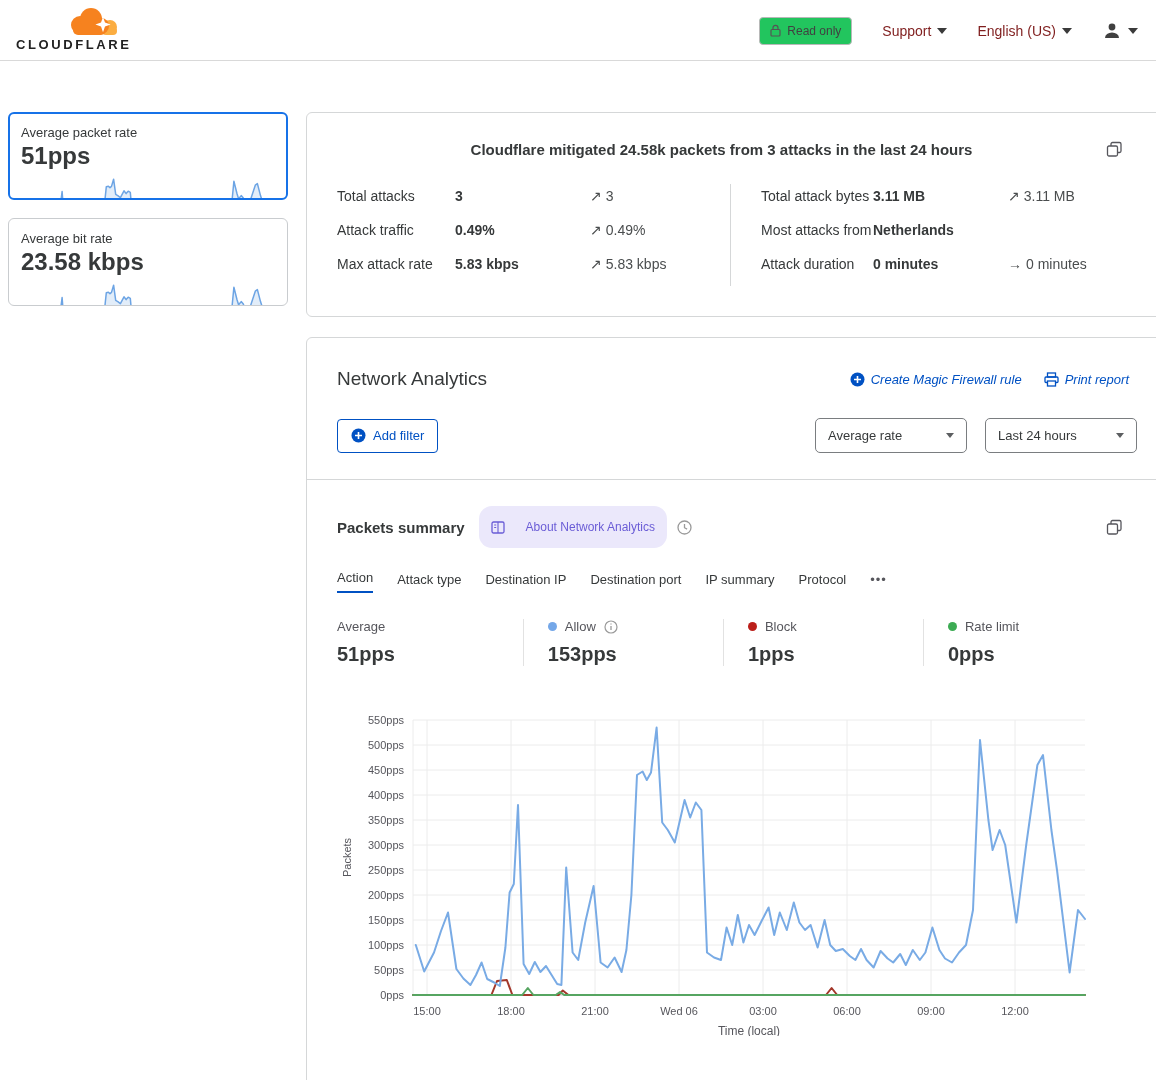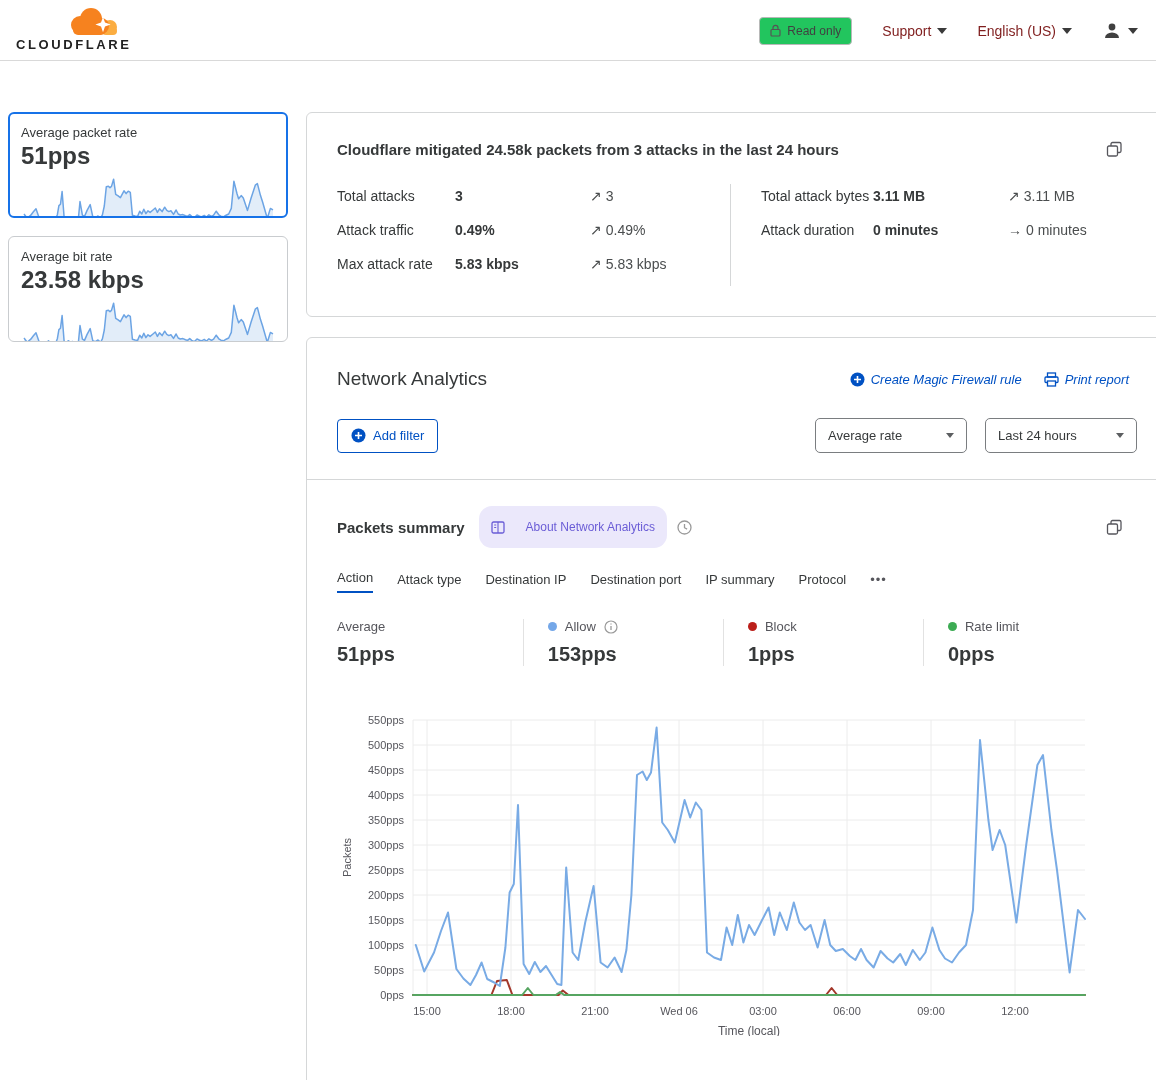--- a/index.html
+++ b/index.html
@@ -18,31 +18,31 @@
     border:1px solid #b8b8b8; border-radius:4px; padding:6px 10px; font-size:12px; color:#414141; }
   .menu-item { display:flex; align-items:center; gap:6px; font-size:14px; color:#7f1d1d; cursor:pointer; }
   .caret { width:0; height:0; border-left:5px solid transparent; border-right:5px solid transparent;
     border-top:6px solid #3a3a3a; display:inline-block; }
 
   
   .sidebar { position:absolute; left:8px; top:112px; width:280px; }
   .main-col { position:absolute; left:306px; top:112px; width:862px; }
 
   
-  .metric-card { background:#fff; border:1px solid #c9cccf; border-radius:6px; height:106px;
+  .metric-card { background:#fff; border:1px solid #c9cccf; border-radius:6px; height:88px;
     margin-bottom:18px; padding:12px 12px 0 12px; overflow:hidden; cursor:pointer; }
   .metric-card.selected { border:2px solid #1672e8; padding:11px 11px 0 11px; }
   .metric-label { font-size:13px; color:#36393a; }
   .metric-value { font-size:24px; font-weight:bold; color:#36393a; margin-top:2px; }
   .sparkline { display:block; margin-top:2px; }
 
   
   .panel { background:#fff; border:1px solid #d5d7d8; border-radius:6px; }
   .panel-summary { padding:28px 44px 30px 30px; }
-  .summary-head { display:flex; align-items:flex-start; }
+  .summary-head { display:flex; align-items:flex-start;text-align:center; }
   .summary-title { font-size:15px; font-weight:bold; color:#36393a; flex:1; }
   .icon-btn { cursor:pointer; flex:none; }
 
   .stats-grid { display:flex; margin-top:26px; }
   .stats-col { width:50%; }
   .stats-col.right { border-left:1px solid #d5d7d8; padding-left:30px; }
   .stat-row { display:flex; font-size:14px; line-height:24px; margin-bottom:10px; }
   .stat-label { width:118px; flex:none; }
   .stats-col.right .stat-label { width:112px; }
   .stat-value { width:135px; flex:none; font-weight:bold; }
@@ -181,20 +181,25 @@
           <span class="stat-label">Max attack rate</span>
           <span class="stat-value">5.83 kbps</span>
           <span class="stat-delta"><span class="arr">↗</span><span>5.83 kbps</span></span>
         </div>
       </div>
       <div class="stats-col right">
         <div class="stat-row">
           <span class="stat-label">Total attack bytes</span>
           <span class="stat-value">3.11 MB</span>
           <span class="stat-delta"><span class="arr">↗</span><span>3.11 MB</span></span>
+        </div>
+        <div class="stat-row">
+          <span class="stat-label">Most attacks from</span>
+          <span class="stat-value">Netherlands</span>
+          <span class="stat-delta"><span class="arr"></span><span></span></span>
         </div>
         <div class="stat-row">
           <span class="stat-label">Attack duration</span>
           <span class="stat-value">0 minutes</span>
           <span class="stat-delta"><span class="arr">→</span><span>0 minutes</span></span>
         </div>
       </div>
     </div>
   </div>
 

